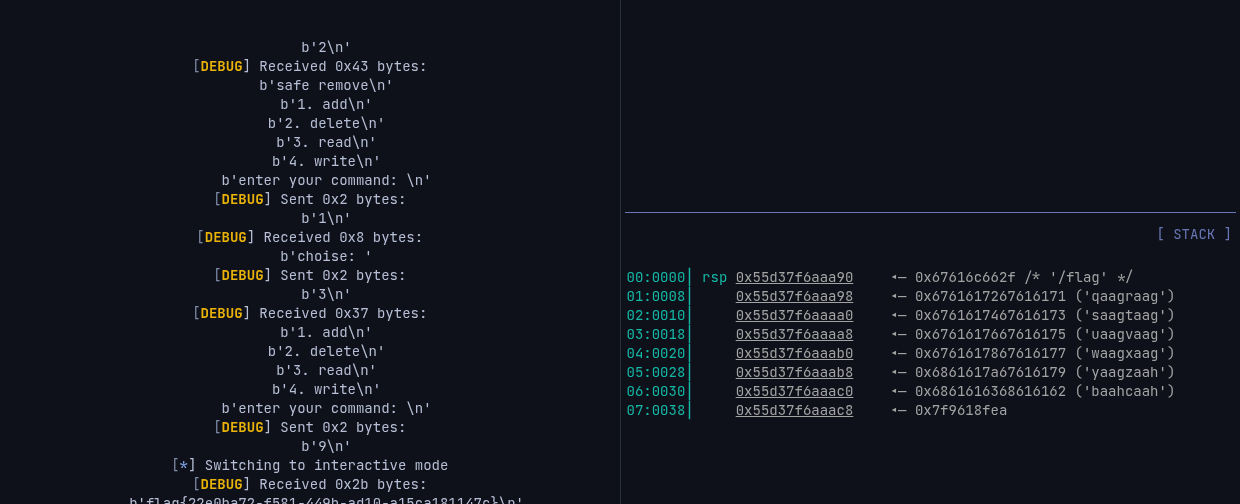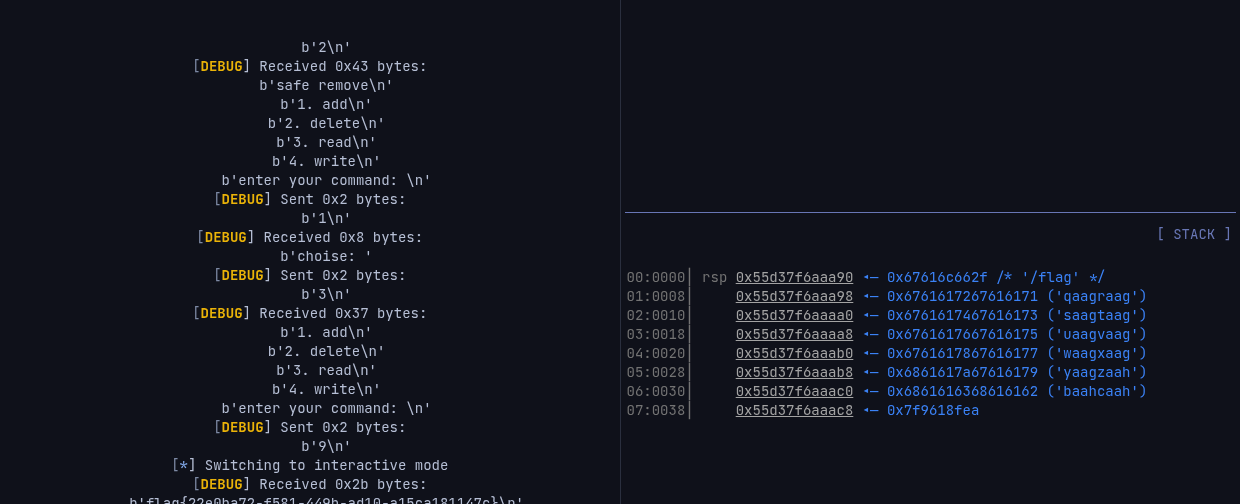--- a/index.html
+++ b/index.html
@@ -36,23 +36,23 @@
   .section-label {
     position: absolute;
     right: 0;
     top: -8px;
     background: #0f111a;
     padding: 0 4px;
     white-space: nowrap;
     margin-top: 20px;
   }
   .right-content { padding-left: 2px; }
-  .reg { color: #737373; margin-top: 19px; }
+  .reg { color: #14b8a6; margin-top: 19px; }
   .addr-green { color: #a3a3a3; text-decoration: underline; }
-  .comment { color: #3b82f6; }
+  .comment { color: #a3a3a3; padding-left: 28px; }
 </style>
 </head>
 <body>
 
 <div class="pane left">
   <div id="left-lines"><div class="line">    b'2\n'</div><div class="line"><span class="tag-bracket">[</span><span class="tag-debug">DEBUG</span><span>] Received 0x43 bytes:</span></div><div class="line">    b'safe remove\n'</div><div class="line">    b'1. add\n'</div><div class="line">    b'2. delete\n'</div><div class="line">    b'3. read\n'</div><div class="line">    b'4. write\n'</div><div class="line">    b'enter your command: \n'</div><div class="line"><span class="tag-bracket">[</span><span class="tag-debug">DEBUG</span><span>] Sent 0x2 bytes:</span></div><div class="line">    b'1\n'</div><div class="line"><span class="tag-bracket">[</span><span class="tag-debug">DEBUG</span><span>] Received 0x8 bytes:</span></div><div class="line">    b'choise: '</div><div class="line"><span class="tag-bracket">[</span><span class="tag-debug">DEBUG</span><span>] Sent 0x2 bytes:</span></div><div class="line">    b'3\n'</div><div class="line"><span class="tag-bracket">[</span><span class="tag-debug">DEBUG</span><span>] Received 0x37 bytes:</span></div><div class="line">    b'1. add\n'</div><div class="line">    b'2. delete\n'</div><div class="line">    b'3. read\n'</div><div class="line">    b'4. write\n'</div><div class="line">    b'enter your command: \n'</div><div class="line"><span class="tag-bracket">[</span><span class="tag-debug">DEBUG</span><span>] Sent 0x2 bytes:</span></div><div class="line">    b'9\n'</div><div class="line"><span class="tag-bracket">[</span><span class="star">*</span><span>] Switching to interactive mode</span></div><div class="line"><span class="tag-bracket">[</span><span class="tag-debug">DEBUG</span><span>] Received 0x2b bytes:</span></div><div class="line">    b'flag{22e0ba72-f581-449b-ad10-a15ca181147c}\n'</div></div>
    
 </div>
 
 <div class="pane right">

